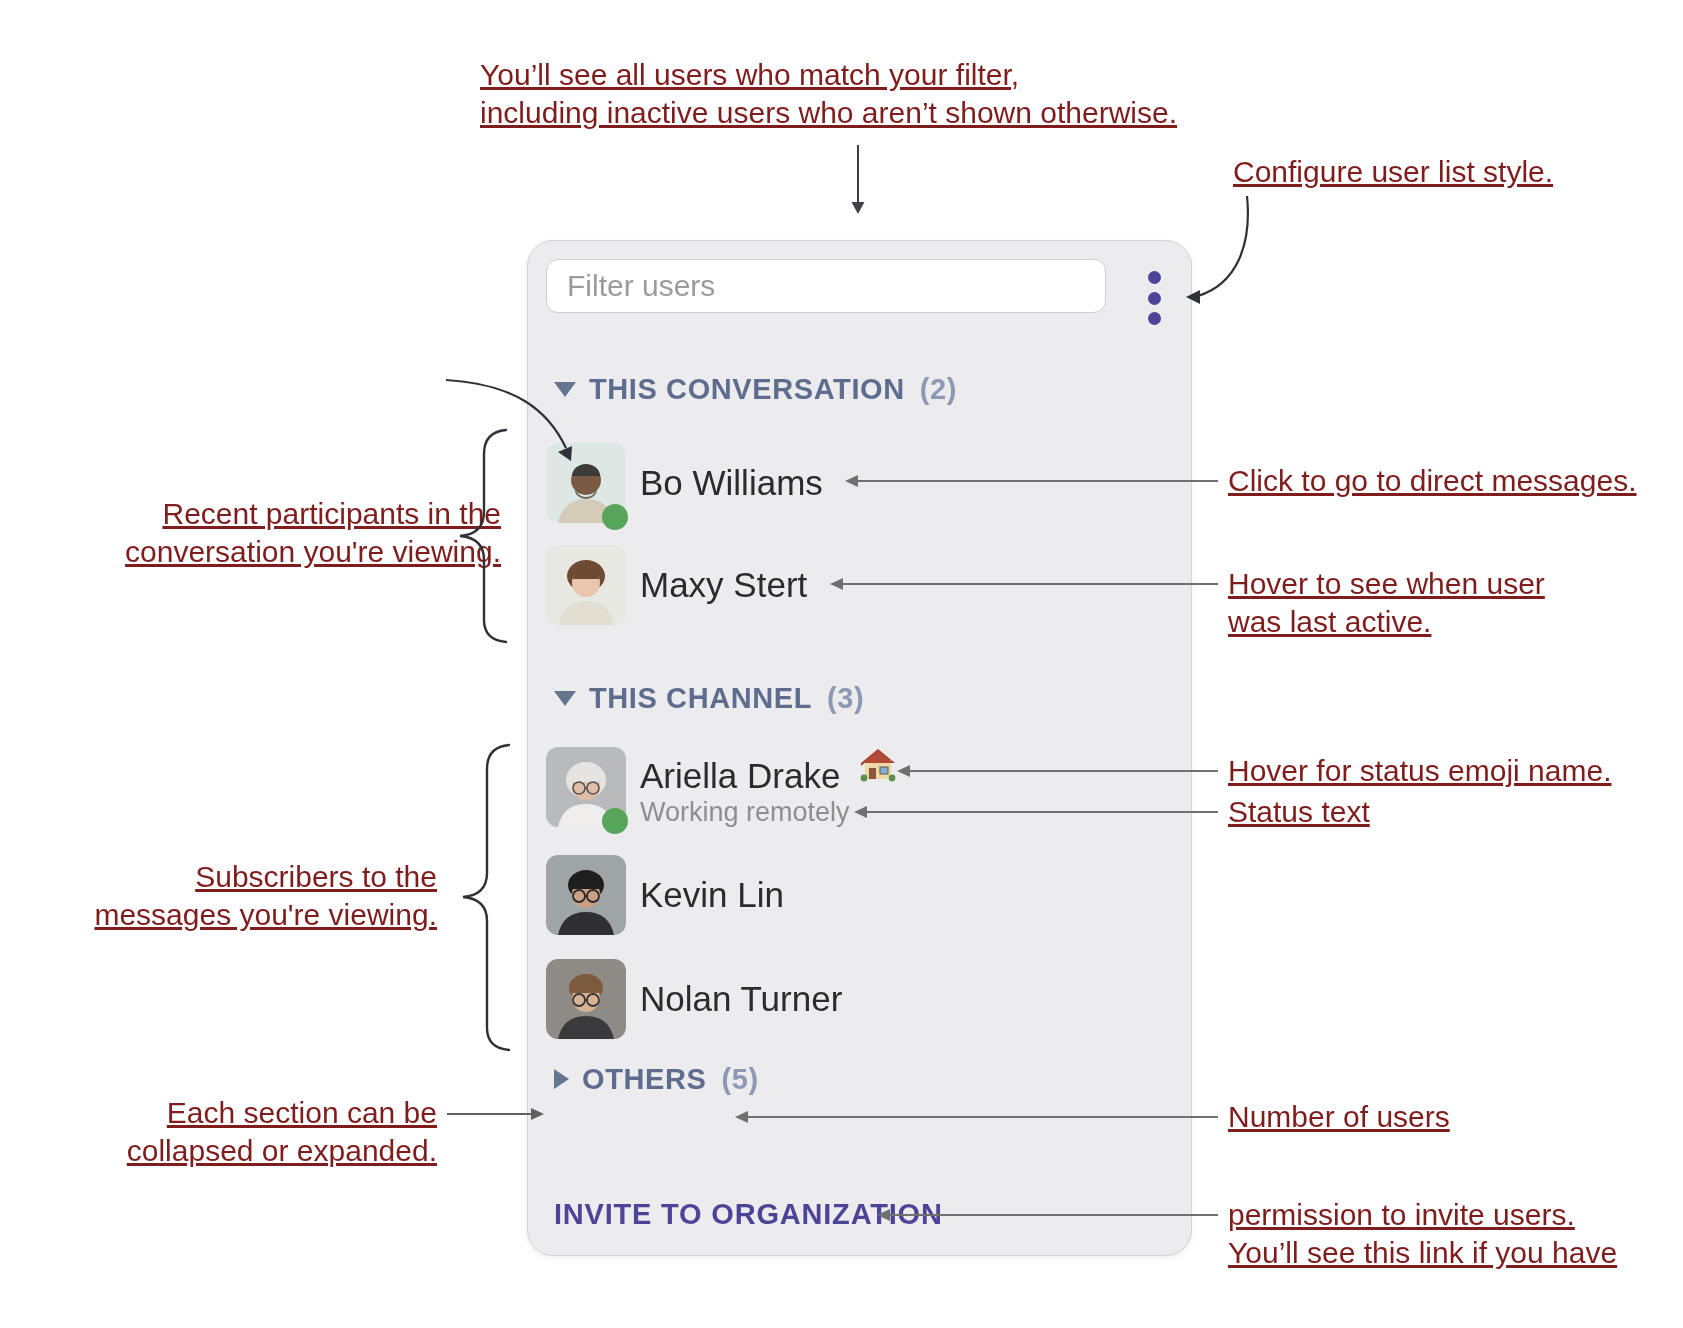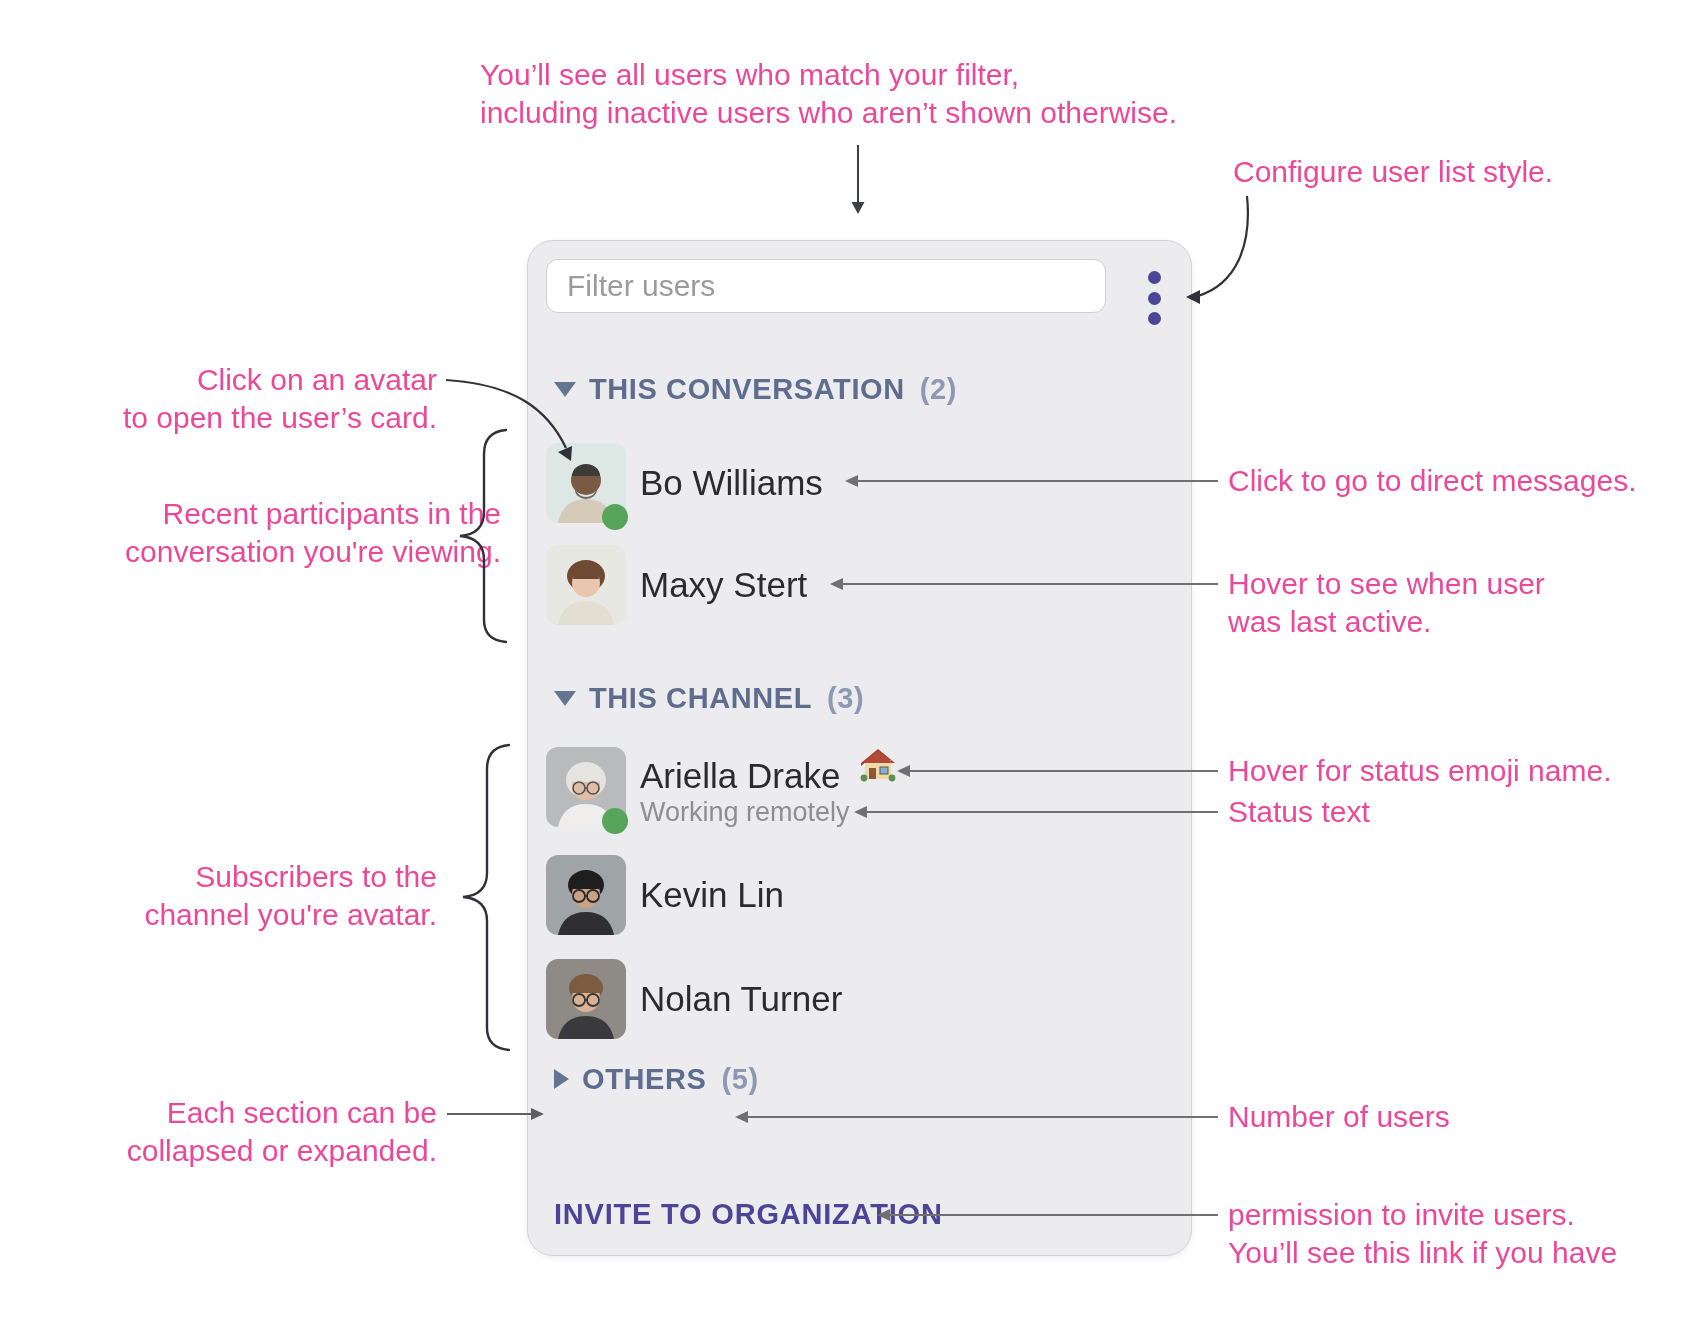--- a/index.html
+++ b/index.html
@@ -1,20 +1,20 @@
 <!DOCTYPE html>
 <html><head>
 <meta charset="utf-8">
 <style>
   html,body{margin:0;padding:0;background:#ffffff;}
   #stage{position:relative;width:1683px;height:1328px;background:#ffffff;overflow:hidden;
          font-family:"Liberation Sans", sans-serif;}
 
   
-  .note{position:absolute;font-size:30px;line-height:38px;color:#ec4899;white-space:nowrap;}
+  .note{position:absolute;font-size:30px;line-height:38px;color:#7f1d1d;white-space:nowrap;text-decoration:underline;}
   .note.r{text-align:right;}
 
   
   #panel{position:absolute;left:527px;top:240px;width:663px;height:1014px;
          background:#ececee;border:1px solid #d4d4d6;border-radius:26px;
          box-shadow:0 2px 6px rgba(0,0,0,0.07);}
   #filter-input{position:absolute;left:18px;top:18px;width:560px;height:54px;box-sizing:border-box;
          background:#ffffff;border:1.5px solid #cfcfcf;border-radius:12px;padding:12px 20px;
          font-family:"Liberation Sans",sans-serif;font-size:30px;color:#444;outline:none;}
   #filter-input::placeholder{color:#9b9b9b;}
@@ -49,33 +49,29 @@
 
 <div id="stage">
 
   <div class="note" style="left:480px;top:56px;">
     <div>You’ll see all users who match your filter,</div>
     <div>including inactive users who aren’t shown otherwise.</div>
   </div>
 
   <div class="note" style="left:1233px;top:153px;">Configure user list style.</div>
 
-  <div class="note r" style="right:1246px;top:361px;">
-    <div>Click on an avatar</div>
-    <div>to open the user’s card.</div>
-  </div>
 
   <div class="note r" style="right:1182px;top:495px;">
     <div>Recent participants in the</div>
     <div>conversation you're viewing.</div>
   </div>
 
   <div class="note r" style="right:1246px;top:858px;">
     <div>Subscribers to the</div>
-    <div>channel you're avatar.</div>
+    <div>messages you're viewing.</div>
   </div>
 
   <div class="note r" style="right:1246px;top:1094px;">
     <div>Each section can be</div>
     <div>collapsed or expanded.</div>
   </div>
 
   <div class="note" style="left:1228px;top:462px;">Click to go to direct messages.</div>
 
   <div class="note" style="left:1228px;top:565px;">

